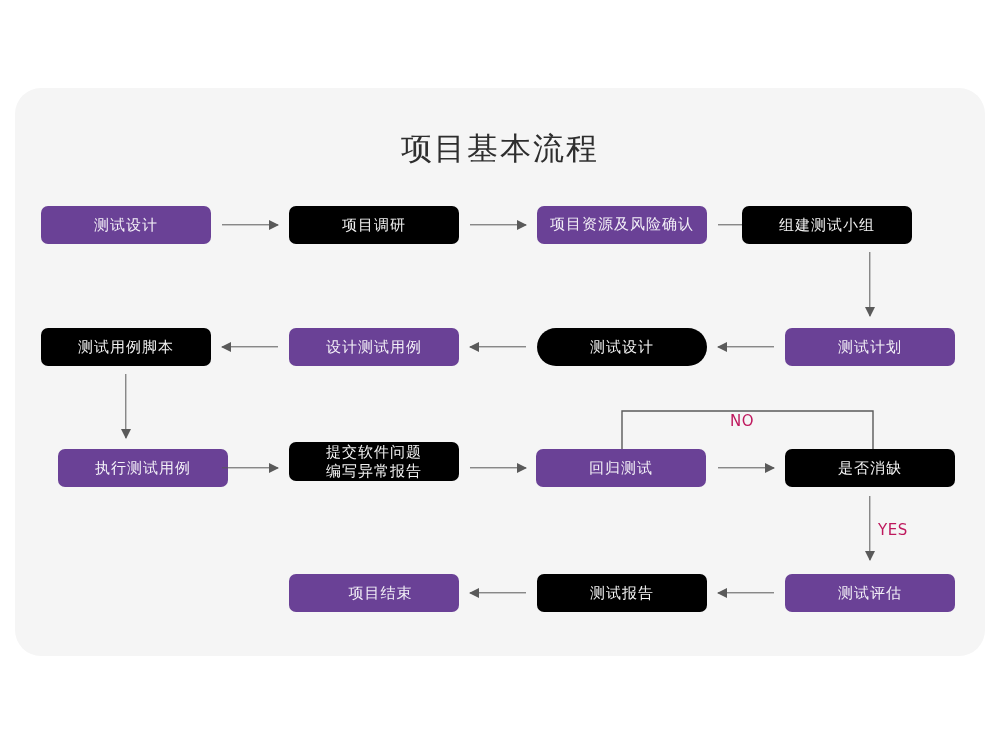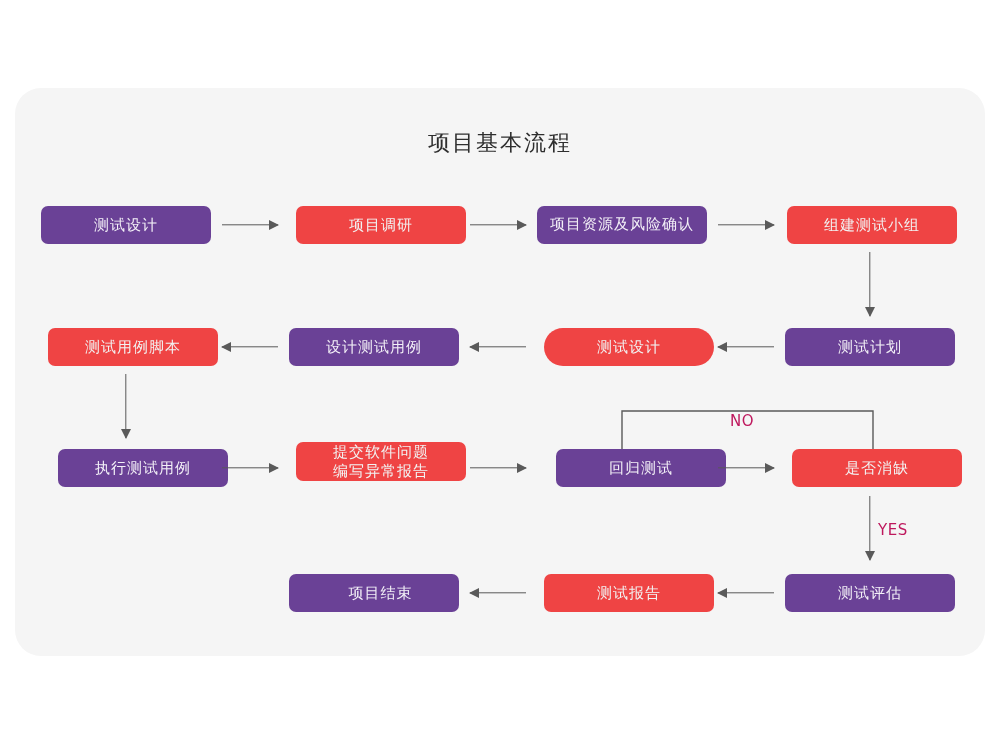--- a/index.html
+++ b/index.html
@@ -24,21 +24,21 @@
     background: #f5f5f5;
     border-radius: 26px;
   }
 
   #chart-title {
     position: absolute;
     left: 0;
     top: 128px;
     width: 1000px;
     text-align: center;
-    font-size: 22px;
+    font-size: 31px;
     letter-spacing: 2px;
     color: #2e2e2e;
     font-weight: 400;
   }
 
   .node {
     position: absolute;
     width: 170px;
     height: 38px;
     border-radius: 7px;
@@ -52,23 +52,22 @@
     box-sizing: border-box;
   }
   .node.tall {
     height: 39px;
   }
   .node.purple {
     background: #6a4196;
     color: #f3f0f7;
   }
   .node.gray {
-    background: #ef4444;
+    background: #000000;
     color: #f2f2f2;
-    margin-left: 7px;
   }
   .node .label-line {
     display: block;
   }
 
   
   .h-arrow {
     position: absolute;
     height: 12px;
     display: flex;
@@ -164,21 +163,21 @@
 
 <div class="node purple" style="left:537px; top:206px;font-family:Liberation Mono, monospace;">
   <span class="label-line">项目资源及风险确认</span>
 </div>
 
 <div class="h-arrow right" style="left:718px; top:219px; width:56px;">
   <span class="shaft"></span>
   <span class="head"></span>
 </div>
 
-<div class="node gray" style="left:780px; top:206px;">
+<div class="node gray" style="left:742px; top:206px;">
   <span class="label-line">组建测试小组</span>
 </div>
 
 <div class="v-arrow" style="left:864px; top:252px; height:64px;">
   <span class="shaft"></span>
   <span class="head"></span>
 </div>
 
 <div class="node gray" style="left:41px; top:328px;">
   <span class="label-line">测试用例脚本</span>
@@ -237,21 +236,21 @@
     <span class="label-line">提交软件问题</span>
     <span class="label-line">编写异常报告</span>
   </div>
 </div>
 
 <div class="h-arrow right" style="left:470px; top:462px; width:56px;">
   <span class="shaft"></span>
   <span class="head"></span>
 </div>
 
-<div class="node purple" style="left:556px; top:449px;">
+<div class="node purple" style="left:536px; top:449px;">
   <span class="label-line">回归测试</span>
 </div>
 
 <div class="h-arrow right" style="left:718px; top:462px; width:56px;">
   <span class="shaft"></span>
   <span class="head"></span>
 </div>
 
 <div class="node gray" style="left:785px; top:449px;">
   <span class="label-line">是否消缺</span>

